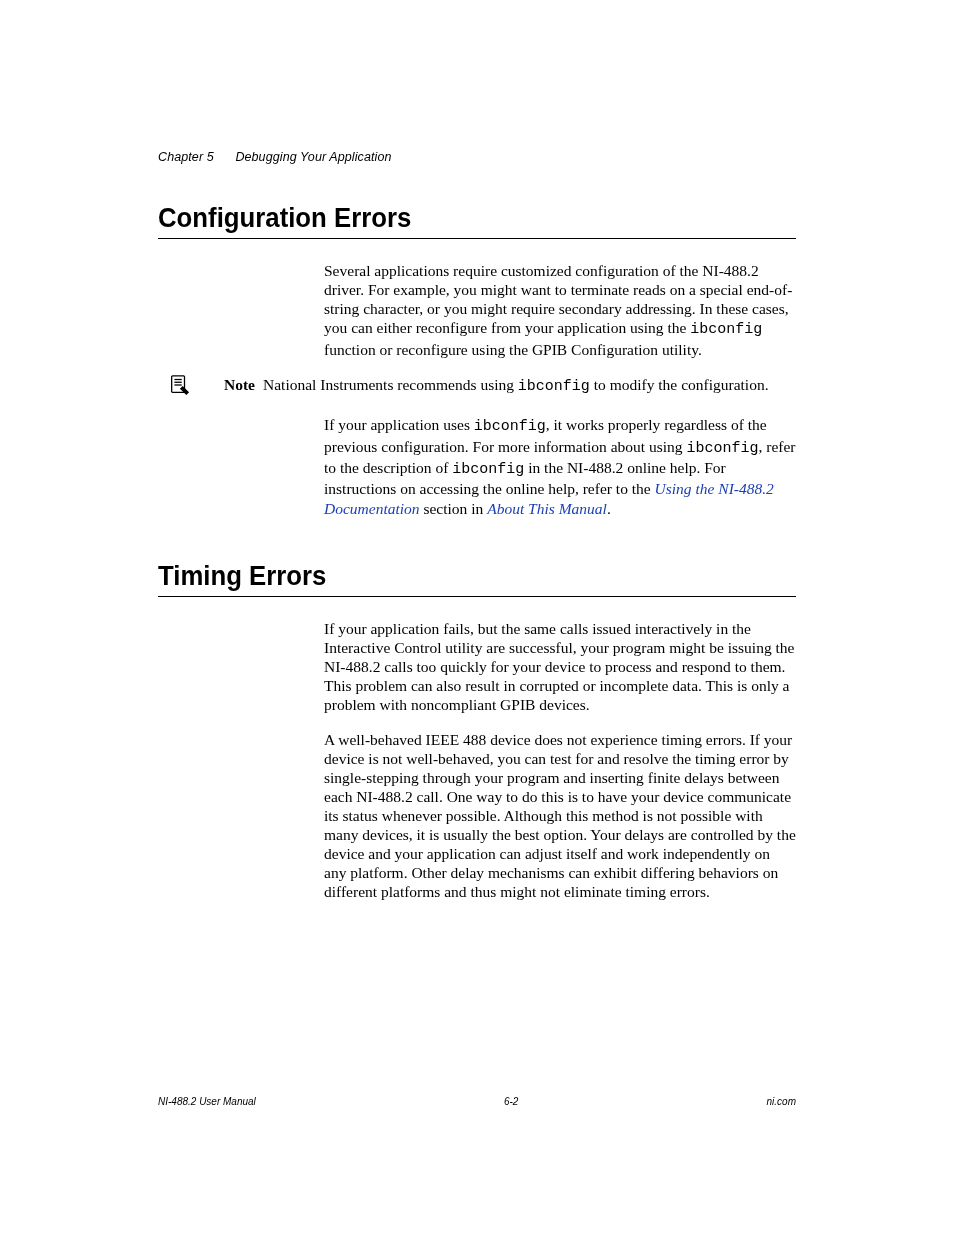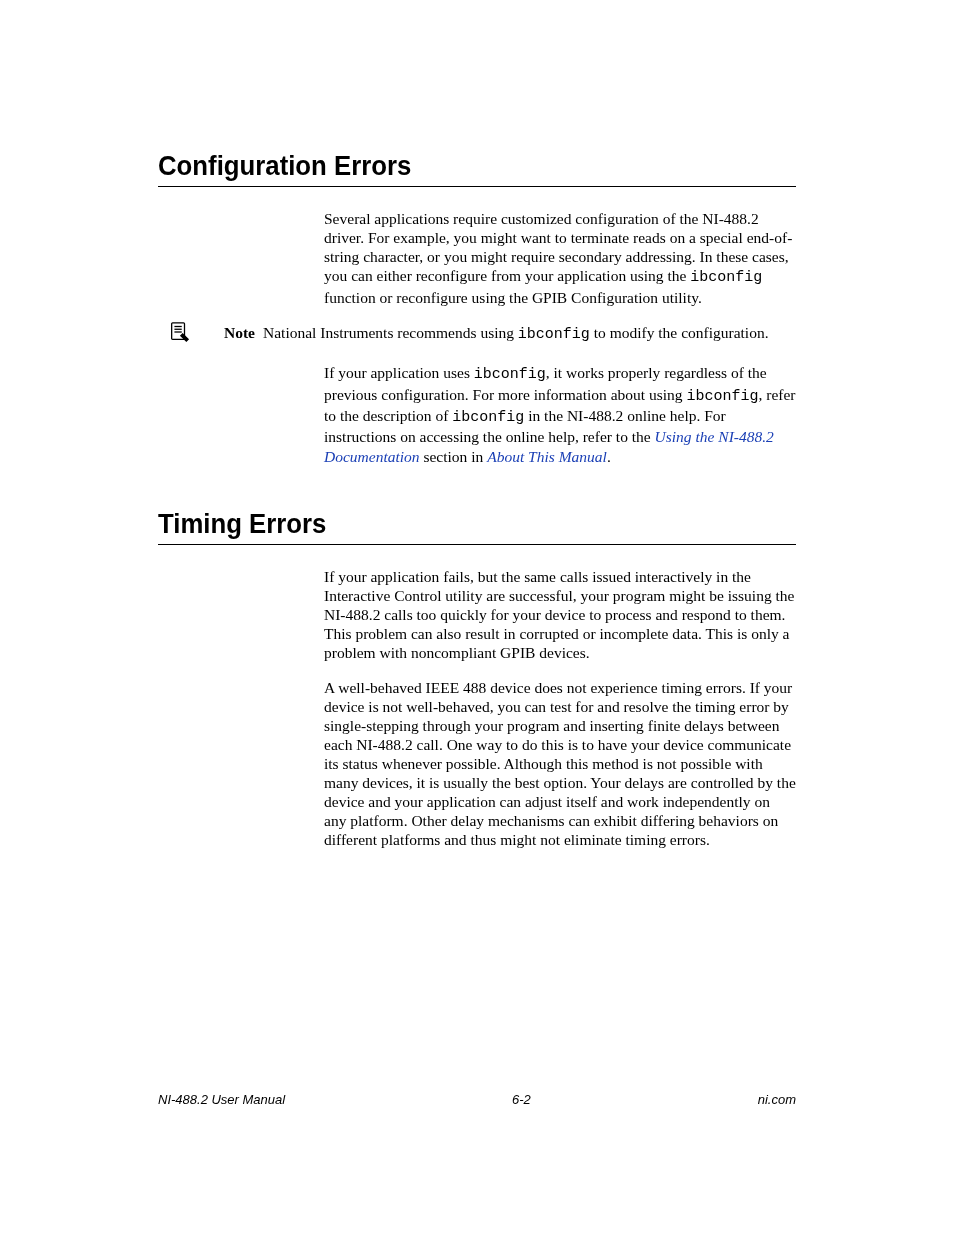--- a/index.html
+++ b/index.html
@@ -45,21 +45,21 @@
   .body-col {
     margin-left: 166px;
     font-size: 15.5px;
     line-height: 1.23;
     margin-top: 19px;
   }
   .body-col p { margin: 0 0 16px 0; }
   .mono { font-family: "Courier New", Courier, monospace; font-size: 15px; }
   .note-row {
     display: flex;
-    align-items: center;
+    align-items: flex-end;
     margin: 14px 0 18px 0;
     font-size: 15.5px;
     line-height: 1.23;
   }
   .note-icon {
     flex: 0 0 auto;
     width: 22px;
     height: 22px;
     margin-left: 10px;
     margin-right: 34px;
@@ -68,31 +68,35 @@
   .note-text { flex: 1 1 auto; }
   .note-label { font-weight: bold; margin-right: 8px; }
   a.ilink { color: #1a3fb5; font-style: italic; text-decoration: none; }
   .footer {
     position: absolute;
     left: 158px;
     right: 158px;
     bottom: 128px;
     font-family: Arial, Helvetica, sans-serif;
     font-style: italic;
-    font-size: 13px;
+    font-size: 10px;
     display: flex;
     justify-content: space-between;
   }
   .gap-section { height: 26px; }
 </style>
 </head>
 <body>
 
 <div class="page">
 
+  <div class="running-head">
+    <span class="chap">Chapter 5</span>
+    <span>Debugging Your Application</span>
+  </div>
 
   <h1 class="section">Configuration Errors</h1>
   <hr class="rule">
 
   <div class="body-col">
     <p>
       <span>Several applications require customized configuration of the NI-488.2 driver. For example, you might want to terminate reads on a special end-of-string character, or you might require secondary addressing. In these cases, you can either reconfigure from your application using the </span><span class="mono">ibconfig</span><span> function or reconfigure using the GPIB Configuration utility.</span>
     </p>
   </div>
 

